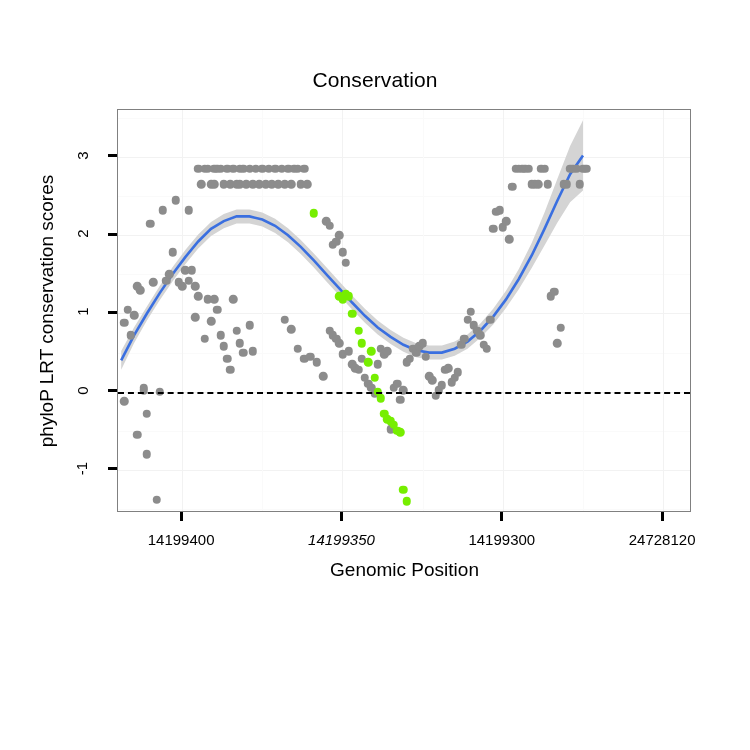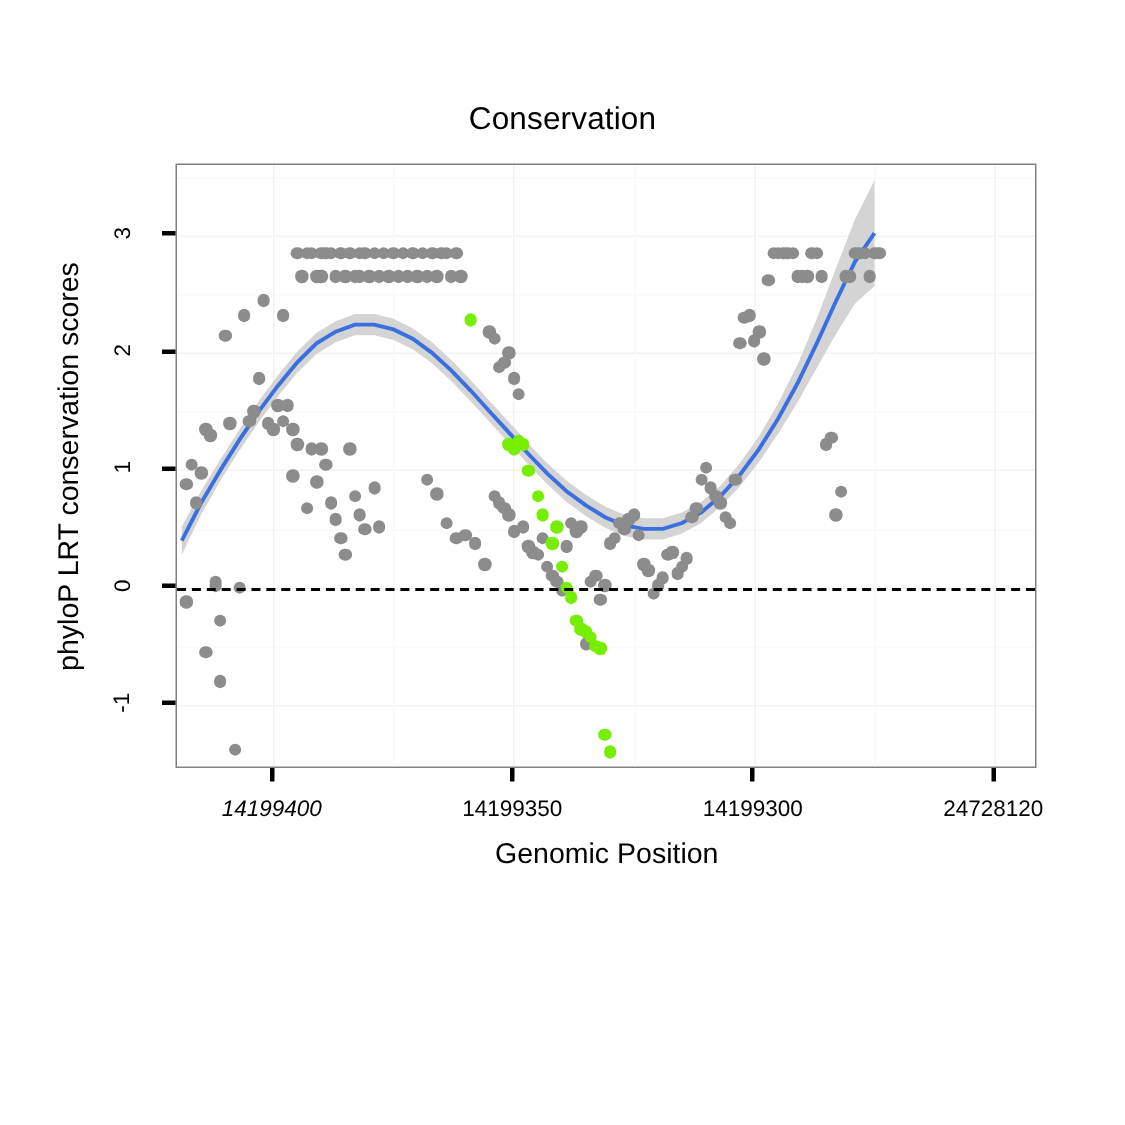--- a/index.html
+++ b/index.html
@@ -436,20 +436,20 @@
     <div class="ytick-label" style="top: 459.961px;"><span>-1</span></div>
     <div class="ytick" style="top: 389.209px;"></div>
     <div class="ytick-label" style="top: 381.709px;"><span>0</span></div>
     <div class="ytick" style="top: 310.956px;"></div>
     <div class="ytick-label" style="top: 303.456px;"><span>1</span></div>
     <div class="ytick" style="top: 232.704px;"></div>
     <div class="ytick-label" style="top: 225.204px;"><span>2</span></div>
     <div class="ytick" style="top: 154.451px;"></div>
     <div class="ytick-label" style="top: 146.951px;"><span>3</span></div>
     <div class="xtick" style="left: 179.634px;"></div>
-    <div class="xtick-label" style="left: 121.134px; font-style: italic;">14199400</div>
+    <div class="xtick-label" style="left: 121.134px;">14199400</div>
     <div class="xtick" style="left: 339.969px;"></div>
-    <div class="xtick-label" style="left: 281.469px;">14199350</div>
+    <div class="xtick-label" style="left: 281.469px; font-style: italic;">14199350</div>
     <div class="xtick" style="left: 500.304px;"></div>
     <div class="xtick-label" style="left: 441.804px;">14199300</div>
     <div class="xtick" style="left: 660.64px;"></div>
     <div class="xtick-label" style="left: 602.14px;">24728120</div>
   </div>
 
 </body></html>

